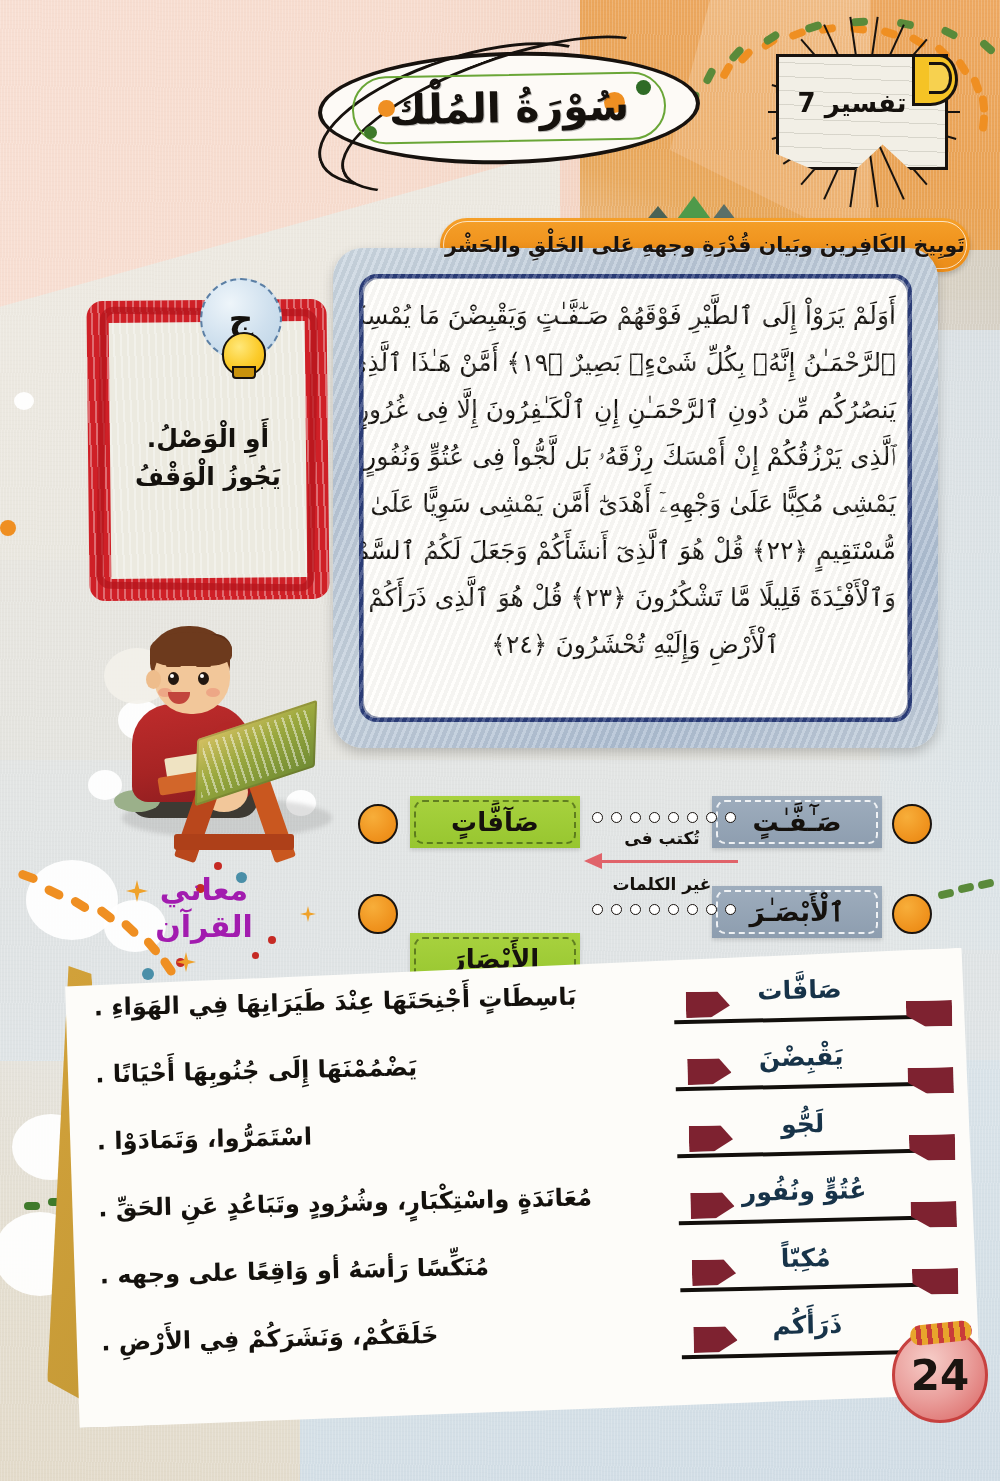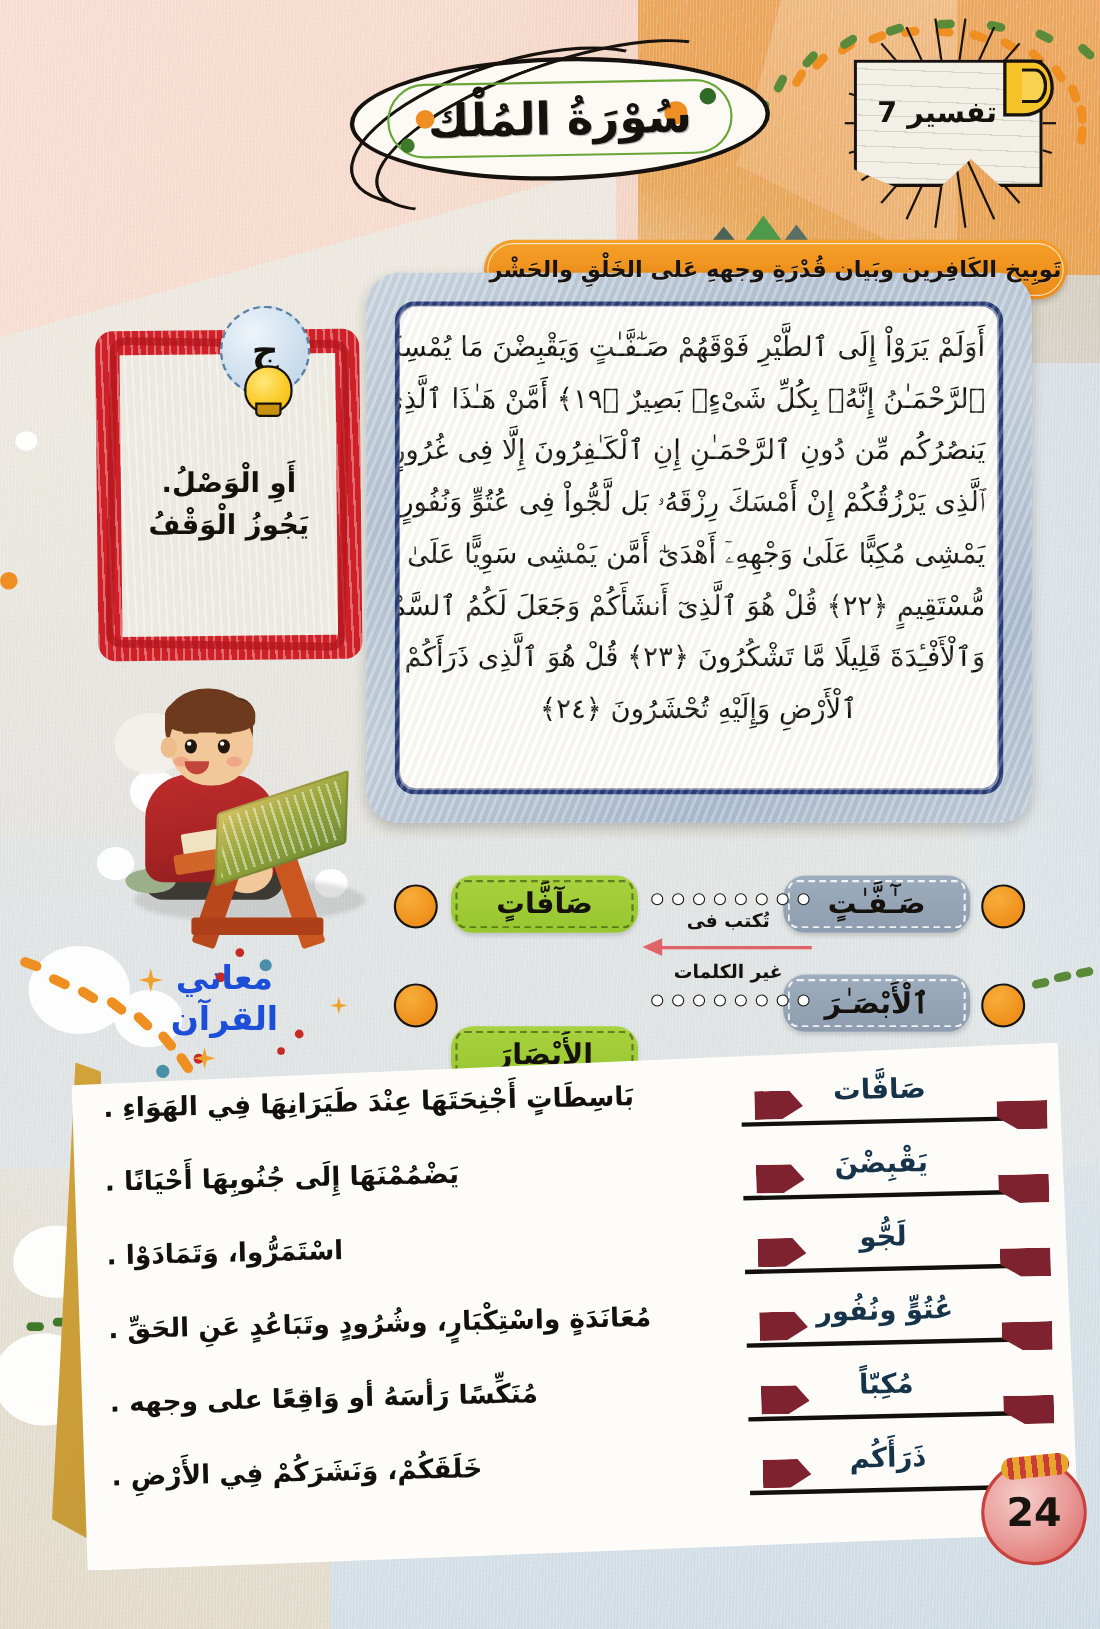--- a/index.html
+++ b/index.html
@@ -169,21 +169,21 @@
     transform:rotate(19deg);border-radius:3px;}
   .rehl-x2{position:absolute;left:160px;top:150px;width:22px;height:90px;background:#c9571f;
     transform:rotate(-19deg);border-radius:3px;}
   .rehl-foot{position:absolute;left:74px;top:212px;width:120px;height:16px;background:#ae4019;
     border-radius:3px;}
 
   
   .wcircle{position:absolute;width:36px;height:36px;border-radius:50%;
     background:radial-gradient(circle at 36% 30%,#f7ae3a 0%,#f0941f 60%,#e8860f 100%);
     border:2.4px solid #1a1410;}
-  .wbox{position:absolute;height:52px;border-radius:20px;display:flex;align-items:center;
+  .wbox{position:absolute;height:52px;border-radius:0;display:flex;align-items:center;
     justify-content:center;box-shadow:0 2px 4px rgba(0,0,0,.14);}
   .wbox .dashborder{position:absolute;inset:4px;border:2px dashed rgba(255,255,255,.85);border-radius:9px;}
   .wbox.grey{background:linear-gradient(180deg,#9eadbd 0%,#8d9daf 100%);}
   .wbox.green{background:linear-gradient(180deg,#a8d23f 0%,#97c62f 100%);}
   .wbox.green .dashborder{border-color:rgba(40,60,10,.55);}
   .wbox .wtext{position:relative;z-index:3;font-size:26px;font-weight:700;color:#15110d;
     font-family:"DejaVu Sans","Liberation Serif",serif;}
   .wdots{position:absolute;display:flex;gap:8px;align-items:center;}
   .wdots i{display:block;width:9px;height:9px;border-radius:50%;background:#fff;
     border:1.6px solid #1a1410;}
@@ -191,21 +191,21 @@
   #arrow-note .an-t{font-size:17px;font-weight:bold;color:#15110d;}
   #arrow-note .an-arrow{position:relative;height:22px;margin:2px 0;}
   #arrow-note .an-arrow .ln{position:absolute;left:20px;top:10px;width:140px;height:3px;background:#e0636a;}
   #arrow-note .an-arrow .hd{position:absolute;left:6px;top:3px;width:0;height:0;
     border-top:8px solid transparent;border-bottom:8px solid transparent;border-right:18px solid #e0636a;}
   #arrow-note .an-b{font-size:17px;font-weight:bold;color:#15110d;}
 
   
   #meanings-head{position:absolute;left:104px;top:872px;width:200px;height:96px;text-align:center;
     z-index:14;}
-  #meanings-head .mh{font-size:30px;font-weight:bold;color:#1d4ed8;line-height:1.22;}
+  #meanings-head .mh{font-size:30px;font-weight:bold;color:#a21caf;line-height:1.22;}
 
   
   #vocab-sheet{position:absolute;left:56px;top:958px;width:920px;height:460px;
     background:#fdfcf9;transform:rotate(-1.3deg);
     box-shadow:0 5px 14px rgba(0,0,0,.16);z-index:10;
     clip-path:polygon(1.5% 4%,99% 0,100% 97%,2% 100%);}
   #vocab-gold{position:absolute;left:40px;top:966px;width:60px;height:450px;
     background:linear-gradient(120deg,#d3a23a 0%,#c59a37 100%);
     transform:rotate(-2.2deg);z-index:9;border-radius:0 0 0 40px;
     clip-path:polygon(62% 0,100% 2%,100% 100%,0 92%);}
@@ -227,21 +227,21 @@
 
   
   #pagenum{position:absolute;right:12px;bottom:58px;width:96px;height:96px;z-index:20;}
   .pn-circle{position:absolute;inset:0;border-radius:50%;
     background:radial-gradient(circle at 38% 34%,#f6cdc8 0%,#ea9f9c 48%,#d9615f 100%);
     border:3px solid #c7413f;}
   .pn-tie{position:absolute;left:18px;top:-4px;width:62px;height:20px;border-radius:10px;
     background:repeating-linear-gradient(90deg,#e8a52c 0 6px,#c93c3a 6px 11px);
     transform:rotate(-6deg);}
   .pn-txt{position:absolute;inset:0;display:flex;align-items:center;justify-content:center;
-    font-size:36px;font-weight:bold;color:#1a1410;}
+    font-size:42px;font-weight:bold;color:#1a1410;}
 </style>
 </head>
 <body>
 
 <div id="page">
 
   <div class="bg-base"></div>
   <div class="bg-pink"></div>
   <div class="bg-orange-tr"></div>
   <div class="bg-orange-tr2"></div>

